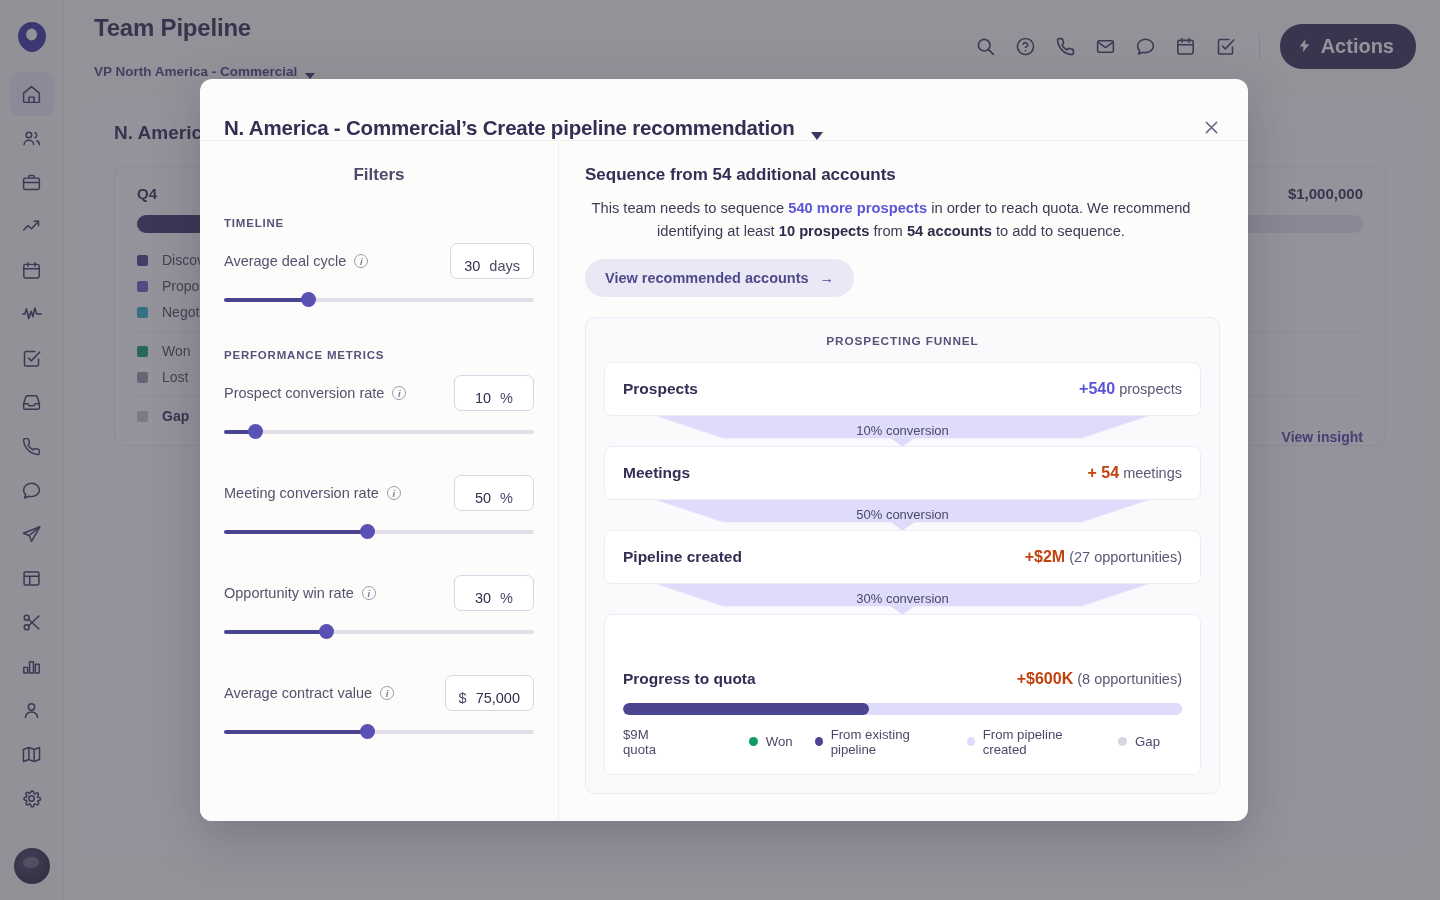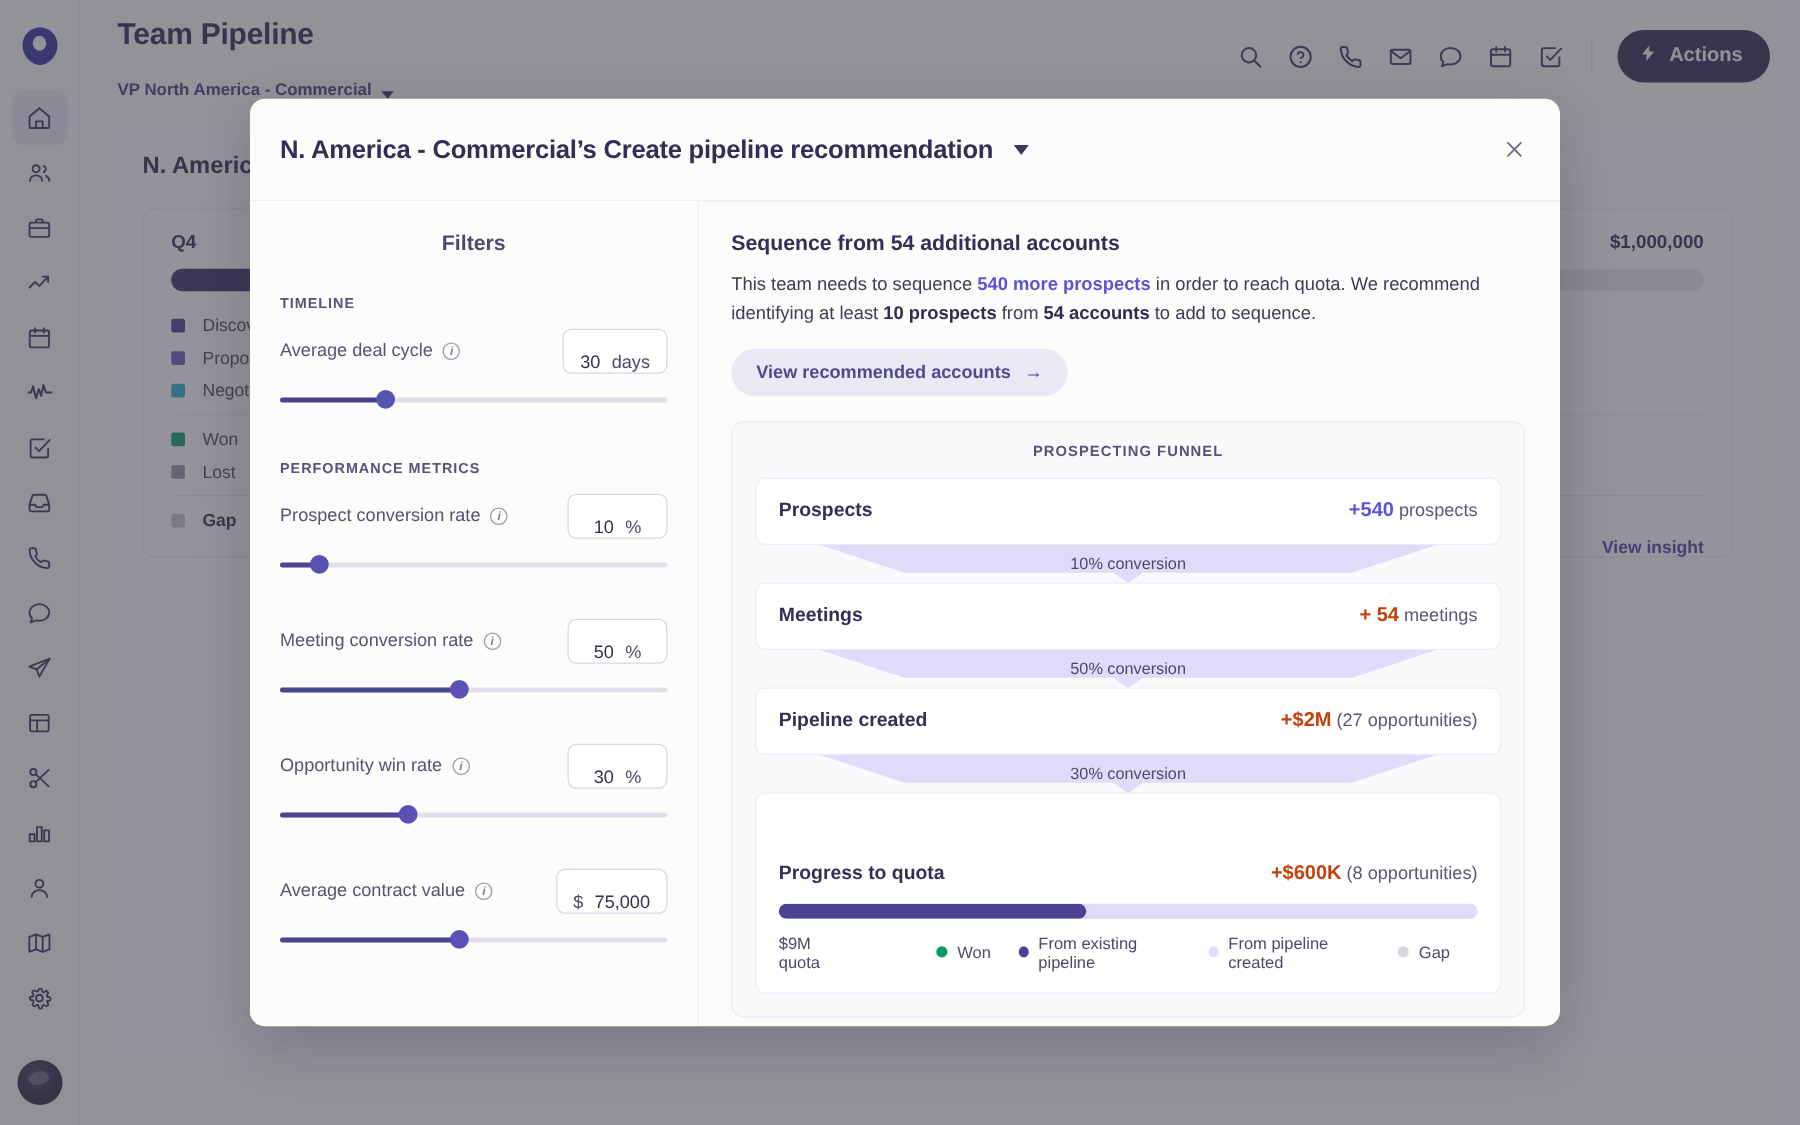--- a/index.html
+++ b/index.html
@@ -49,21 +49,21 @@
     font-size: 13.5px; font-weight: bold; color: #4a4580; margin-top: 22px;
     display: flex; align-items: flex-end; gap: 8px; cursor: pointer;
   }
   .caret-down { width:0;height:0;border-left:5px solid transparent;border-right:5px solid transparent;border-top:6px solid #3b3663;}
   .top-actions { margin-left: auto; display: flex; align-items: center; gap: 14px; padding-top: 10px;}
   .top-icon { width: 26px; height: 26px; color: #3e3a62; cursor: pointer; display:flex;align-items:center;justify-content:center;}
   .divider-v { width:1px; height:26px; background:#ddd9e4; margin: 0 6px;}
   .actions-btn {
     display: flex; align-items: center; gap: 9px;
     background: #332f57; color: #fff; border: none; border-radius: 22px;
-    padding: 11px 22px 11px 17px; font-size: 16px; font-weight: bold;
+    padding: 11px 22px 11px 17px; font-size: 20px; font-weight: bold;
     font-family: inherit; cursor: pointer;
   }
 
   .content-card {
     position: absolute; left: 88px; top: 100px; right: 28px; bottom: 46px;
     background: #fff; border-radius: 12px; padding: 22px 26px;
   }
   .content-title { font-size: 19px; font-weight: bold; color: #322f55; }
   .inner-card {
     margin-top: 22px; border: 1px solid #eeecf3; border-radius: 10px;
@@ -86,21 +86,21 @@
   .dim-overlay { position:absolute; inset:0; background: rgba(60,58,72,.55); }
 
   
   .modal {
     position: absolute; left: 200px; top: 79px; width: 1048px; height: 742px;
     background: #fdfcfb; border-radius: 12px; overflow: hidden;
     box-shadow: 0 16px 48px rgba(30,28,50,.22);
     display: flex; flex-direction: column;
   }
   .modal-head {
-    height: 82px; display: flex; align-items: center; padding: 0 24px 0 24px;
+    height: 62px; display: flex; align-items: flex-end; padding: 0 24px 0 24px;
     border-bottom: 1px solid #f0eef4; flex: 0 0 auto;
   }
   .modal-title { font-size: 20.5px; font-weight: bold; color:#322f55; letter-spacing:-.2px;}
   .title-caret { width:0;height:0;border-left:6px solid transparent;border-right:6px solid transparent;border-top:8px solid #3b3663; margin-left:16px; cursor:pointer;}
   .modal-close { margin-left:auto; color:#6d6a85; cursor:pointer; display:flex;align-items:center;justify-content:center;width:26px;height:26px;}
 
   .modal-body { flex: 1; display: flex; min-height: 0; }
 
   
   .filters {
@@ -108,33 +108,33 @@
     padding: 24px 24px 0 24px; background:#fdfcfb;
   }
   .filters-h { font-size: 17px; font-weight: bold; color:#4d4a6d; margin-bottom: 32px; text-align: center;}
   .sec-label { font-size: 11.5px; font-weight: bold; letter-spacing: .8px; color:#56527a; margin-bottom: 14px;}
   .filter-row { margin-bottom: 8px; }
   .filter-top { display:flex; align-items:center; justify-content: space-between; }
   .filter-name { font-size: 14.5px; color:#55526e; display:flex; align-items:center; gap:8px;}
   .info-i { width:14px;height:14px; border:1.3px solid #9d9ab0; border-radius:50%; color:#7d7a90; font-size:9.5px; font-weight:bold; display:flex;align-items:center;justify-content:center; font-style:italic; cursor:pointer;}
   .filter-input {
     border: 1px solid #d9d5e6; border-radius: 7px; height: 36px; min-width: 80px;
-    display:flex; align-items:flex-end; justify-content:center; gap:9px;
-    font-size: 14.5px; color:#32304c; background:#fff; padding: 0 13px; cursor:text;
+    display:flex; align-items:flex-start; justify-content:center; gap:9px;
+    font-size: 14.5px; color:#32304c; background:#fff; padding: 14px 13px; cursor:text;
   }
   .filter-input .unit { color:#4b4868; }
   .slider { position: relative; height: 18px; margin-top: 12px; }
   .slider-track { position:absolute; left:0; right:0; top:7px; height:4px; border-radius:2px; background:#e2dfe9;}
   .slider-fill { position:absolute; left:0; top:7px; height:4px; border-radius:2px; background:#4b4490;}
   .slider-knob { position:absolute; top:1px; width:15px;height:15px;border-radius:50%; background:#5a51b5; cursor:pointer; margin-left:-7px;}
 
   
   .detail { flex: 1; padding: 24px 28px 0 26px; min-width:0; }
   .detail-h { font-size: 17px; font-weight: bold; color:#322f55; margin-bottom: 12px;}
-  .detail-p { font-size: 14.7px; line-height: 1.55; color:#3e3b55; max-width: 612px;}
+  .detail-p { font-size: 14.7px; line-height: 1.55; color:#3e3b55; max-width: 612px; text-align: center;}
   .detail-p b { font-weight: bold; color:#2f2c4a;}
   .link-accent { color:#5b55d6; font-weight:bold; }
   .rec-btn {
     margin-top: 16px; background:#e9e8f4; color:#4e4a8c; border:none; border-radius:19px;
     height: 38px; padding: 0 20px; font-size: 14.5px; font-weight:bold;
     display:inline-flex; align-items:center; gap:11px; cursor:pointer; font-family:inherit;
   }
 
   .funnel-card {
     margin-top: 20px; border: 1px solid #eceaf3; border-radius: 10px;

